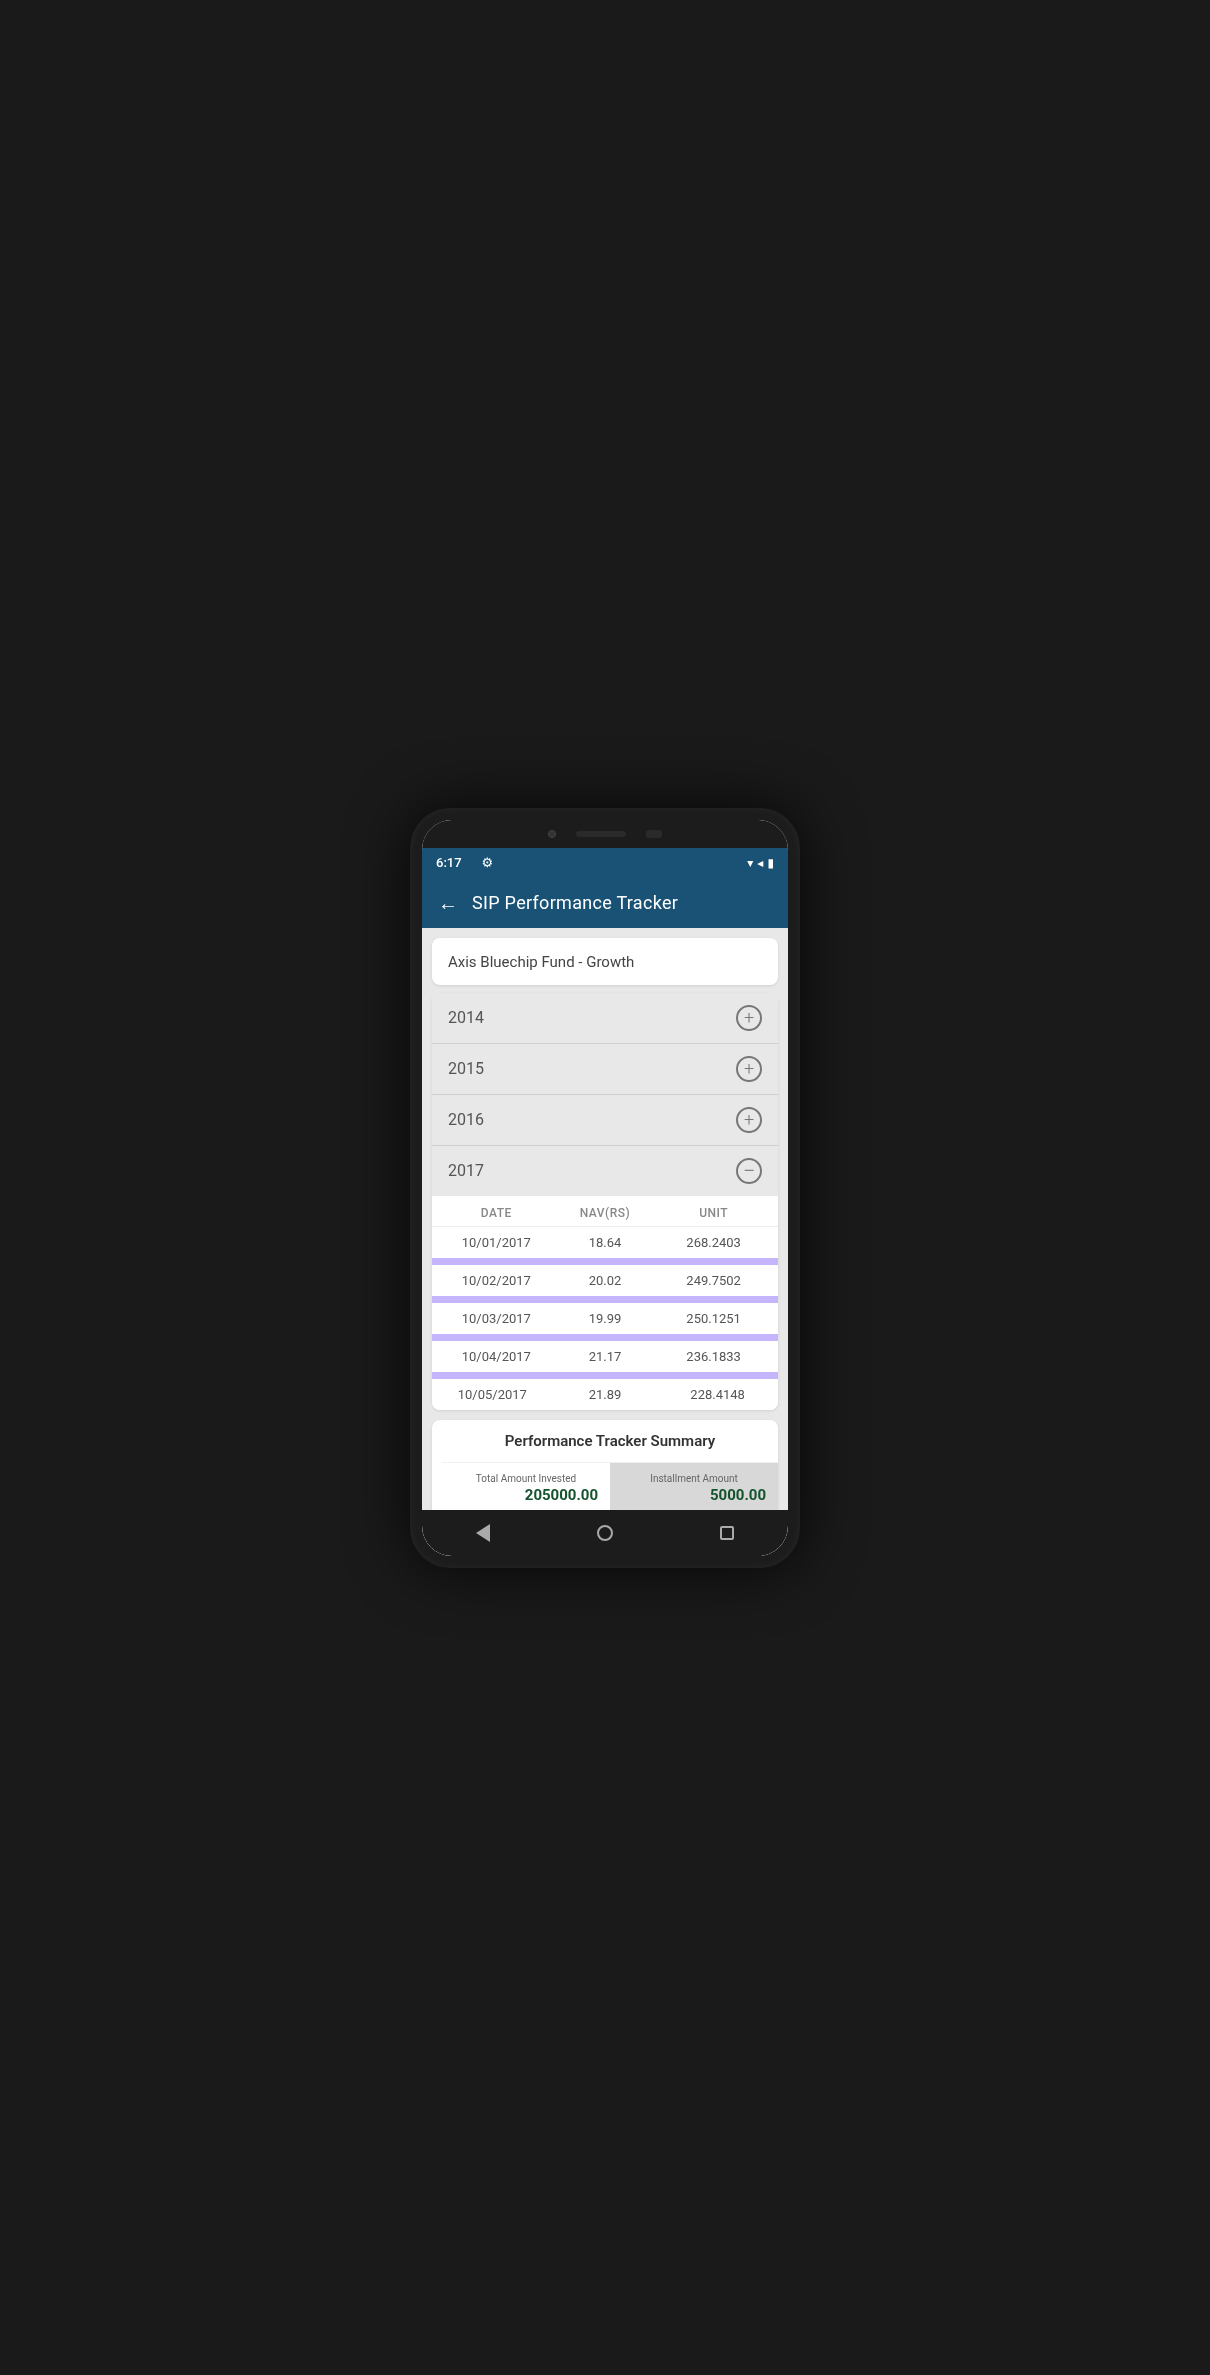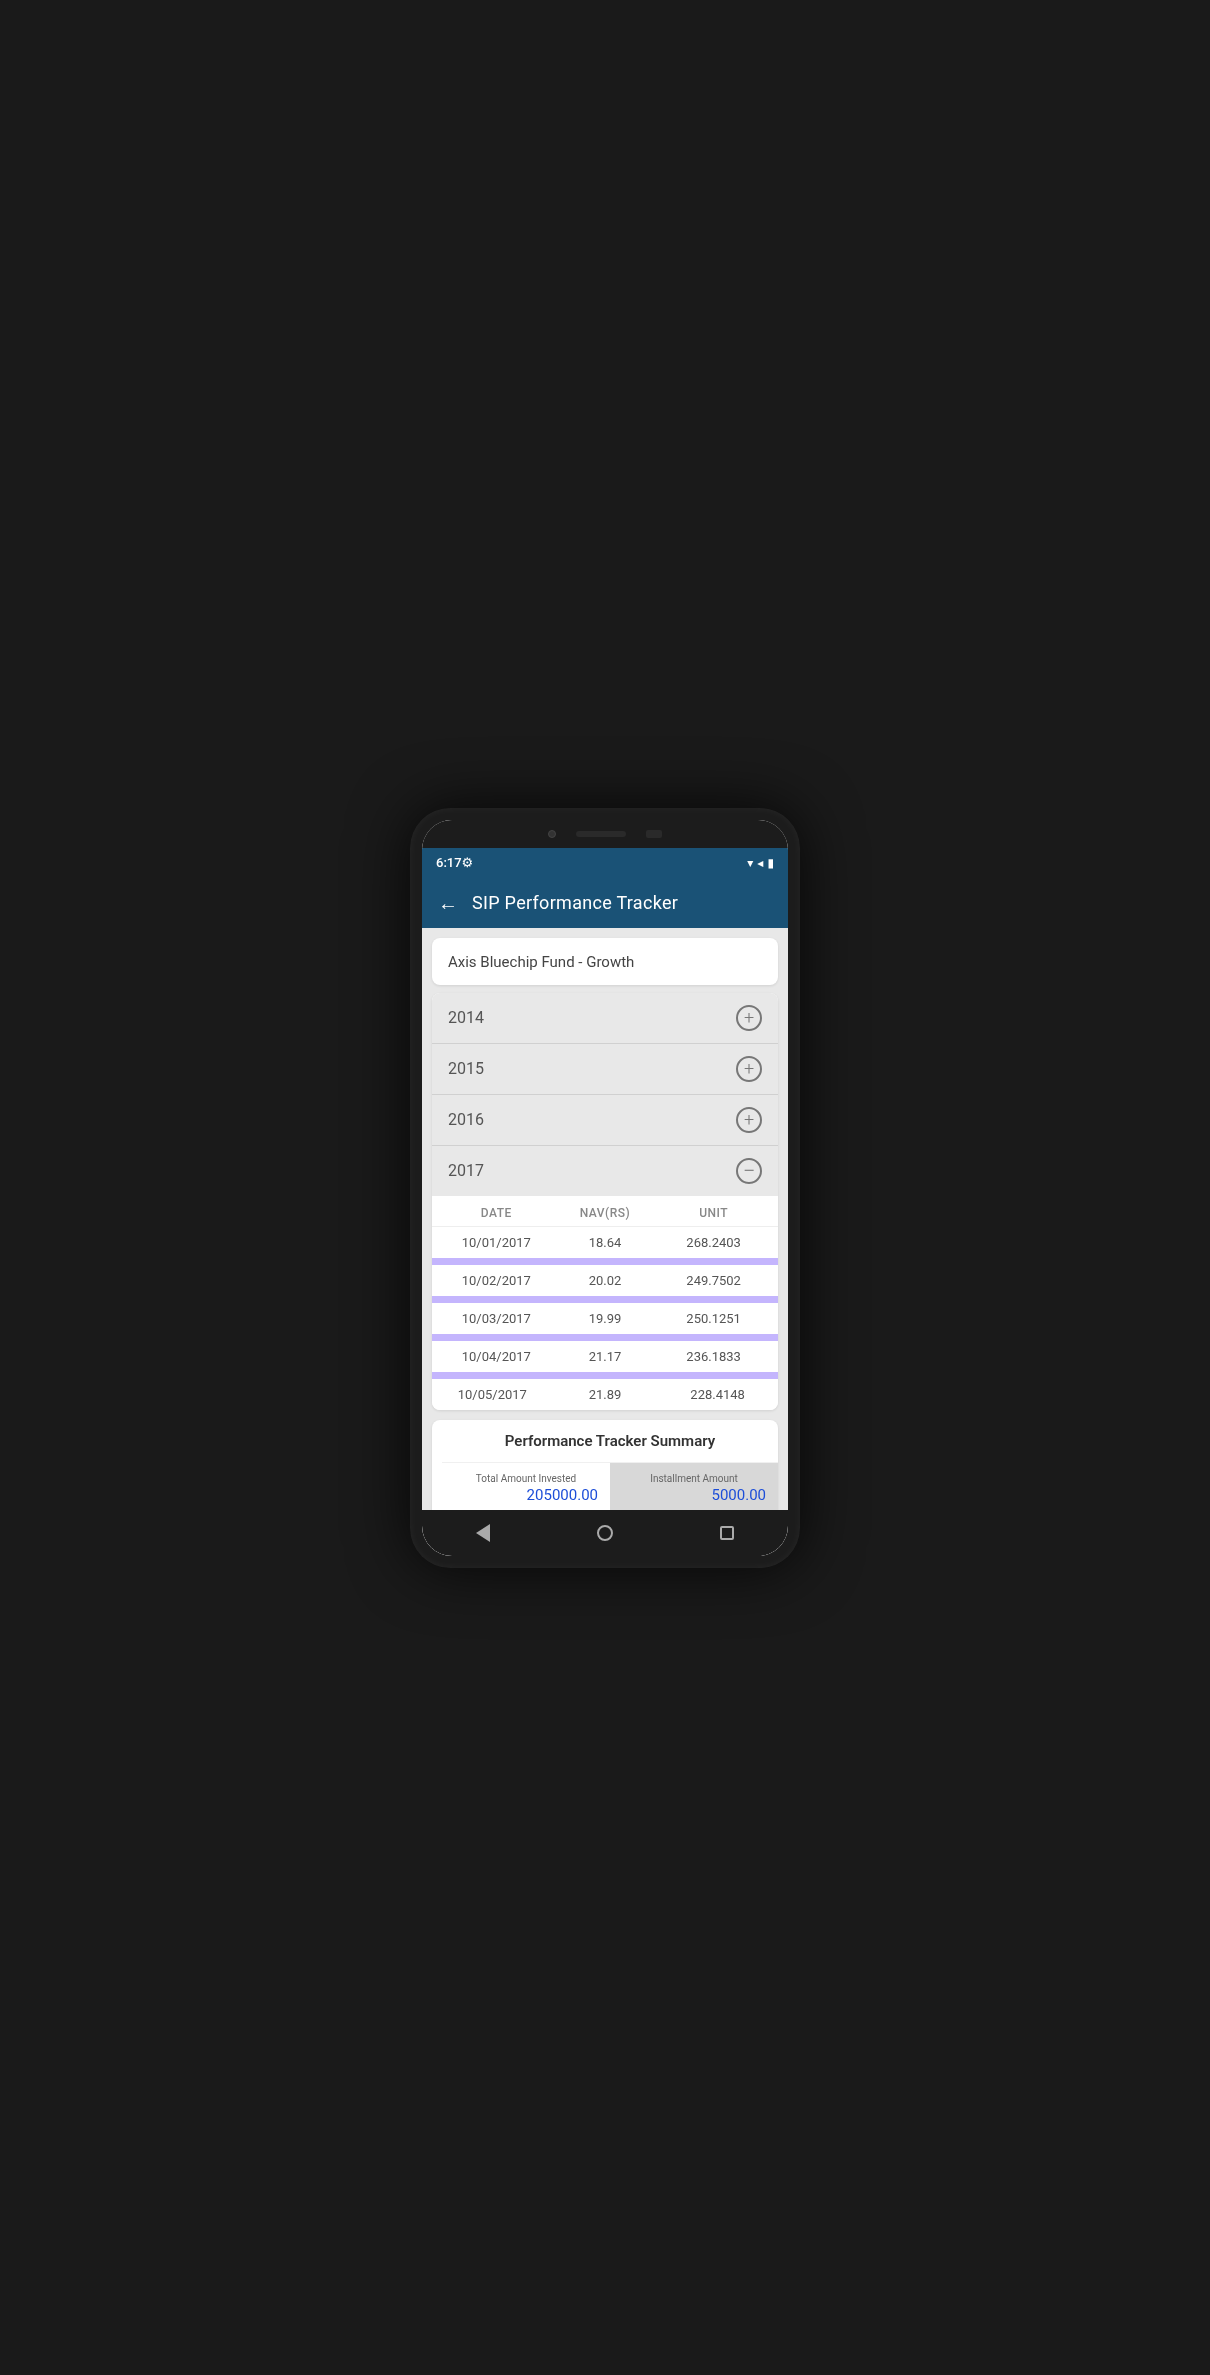--- a/index.html
+++ b/index.html
@@ -62,21 +62,21 @@
       height: 30px;
       display: flex;
       align-items: center;
       justify-content: space-between;
       padding: 0 14px;
       flex-shrink: 0;
     }
     .status-left {
       display: flex;
       align-items: center;
-      gap: 0;
+      gap: 20px;
       color: white;
       font-size: 13px;
       font-weight: 500;
     }
     .status-right {
       display: flex;
       align-items: center;
       gap: 4px;
     }
     .wifi-icon, .signal-icon, .battery-icon {
@@ -228,22 +228,22 @@
       background: #d8d8d8;
     }
     .summary-cell-label {
       font-size: 10px;
       color: #666;
       text-align: center;
       margin-bottom: 2px;
     }
     .summary-cell-value {
       font-size: 15px;
-      color: #1d4ed8;
-      font-weight: 400;
+      color: #14532d;
+      font-weight: 700;
       text-align: right;
     }
 
     
     .bottom-nav {
       background: #1c1c1c;
       height: 46px;
       display: flex;
       align-items: center;
       justify-content: space-around;

